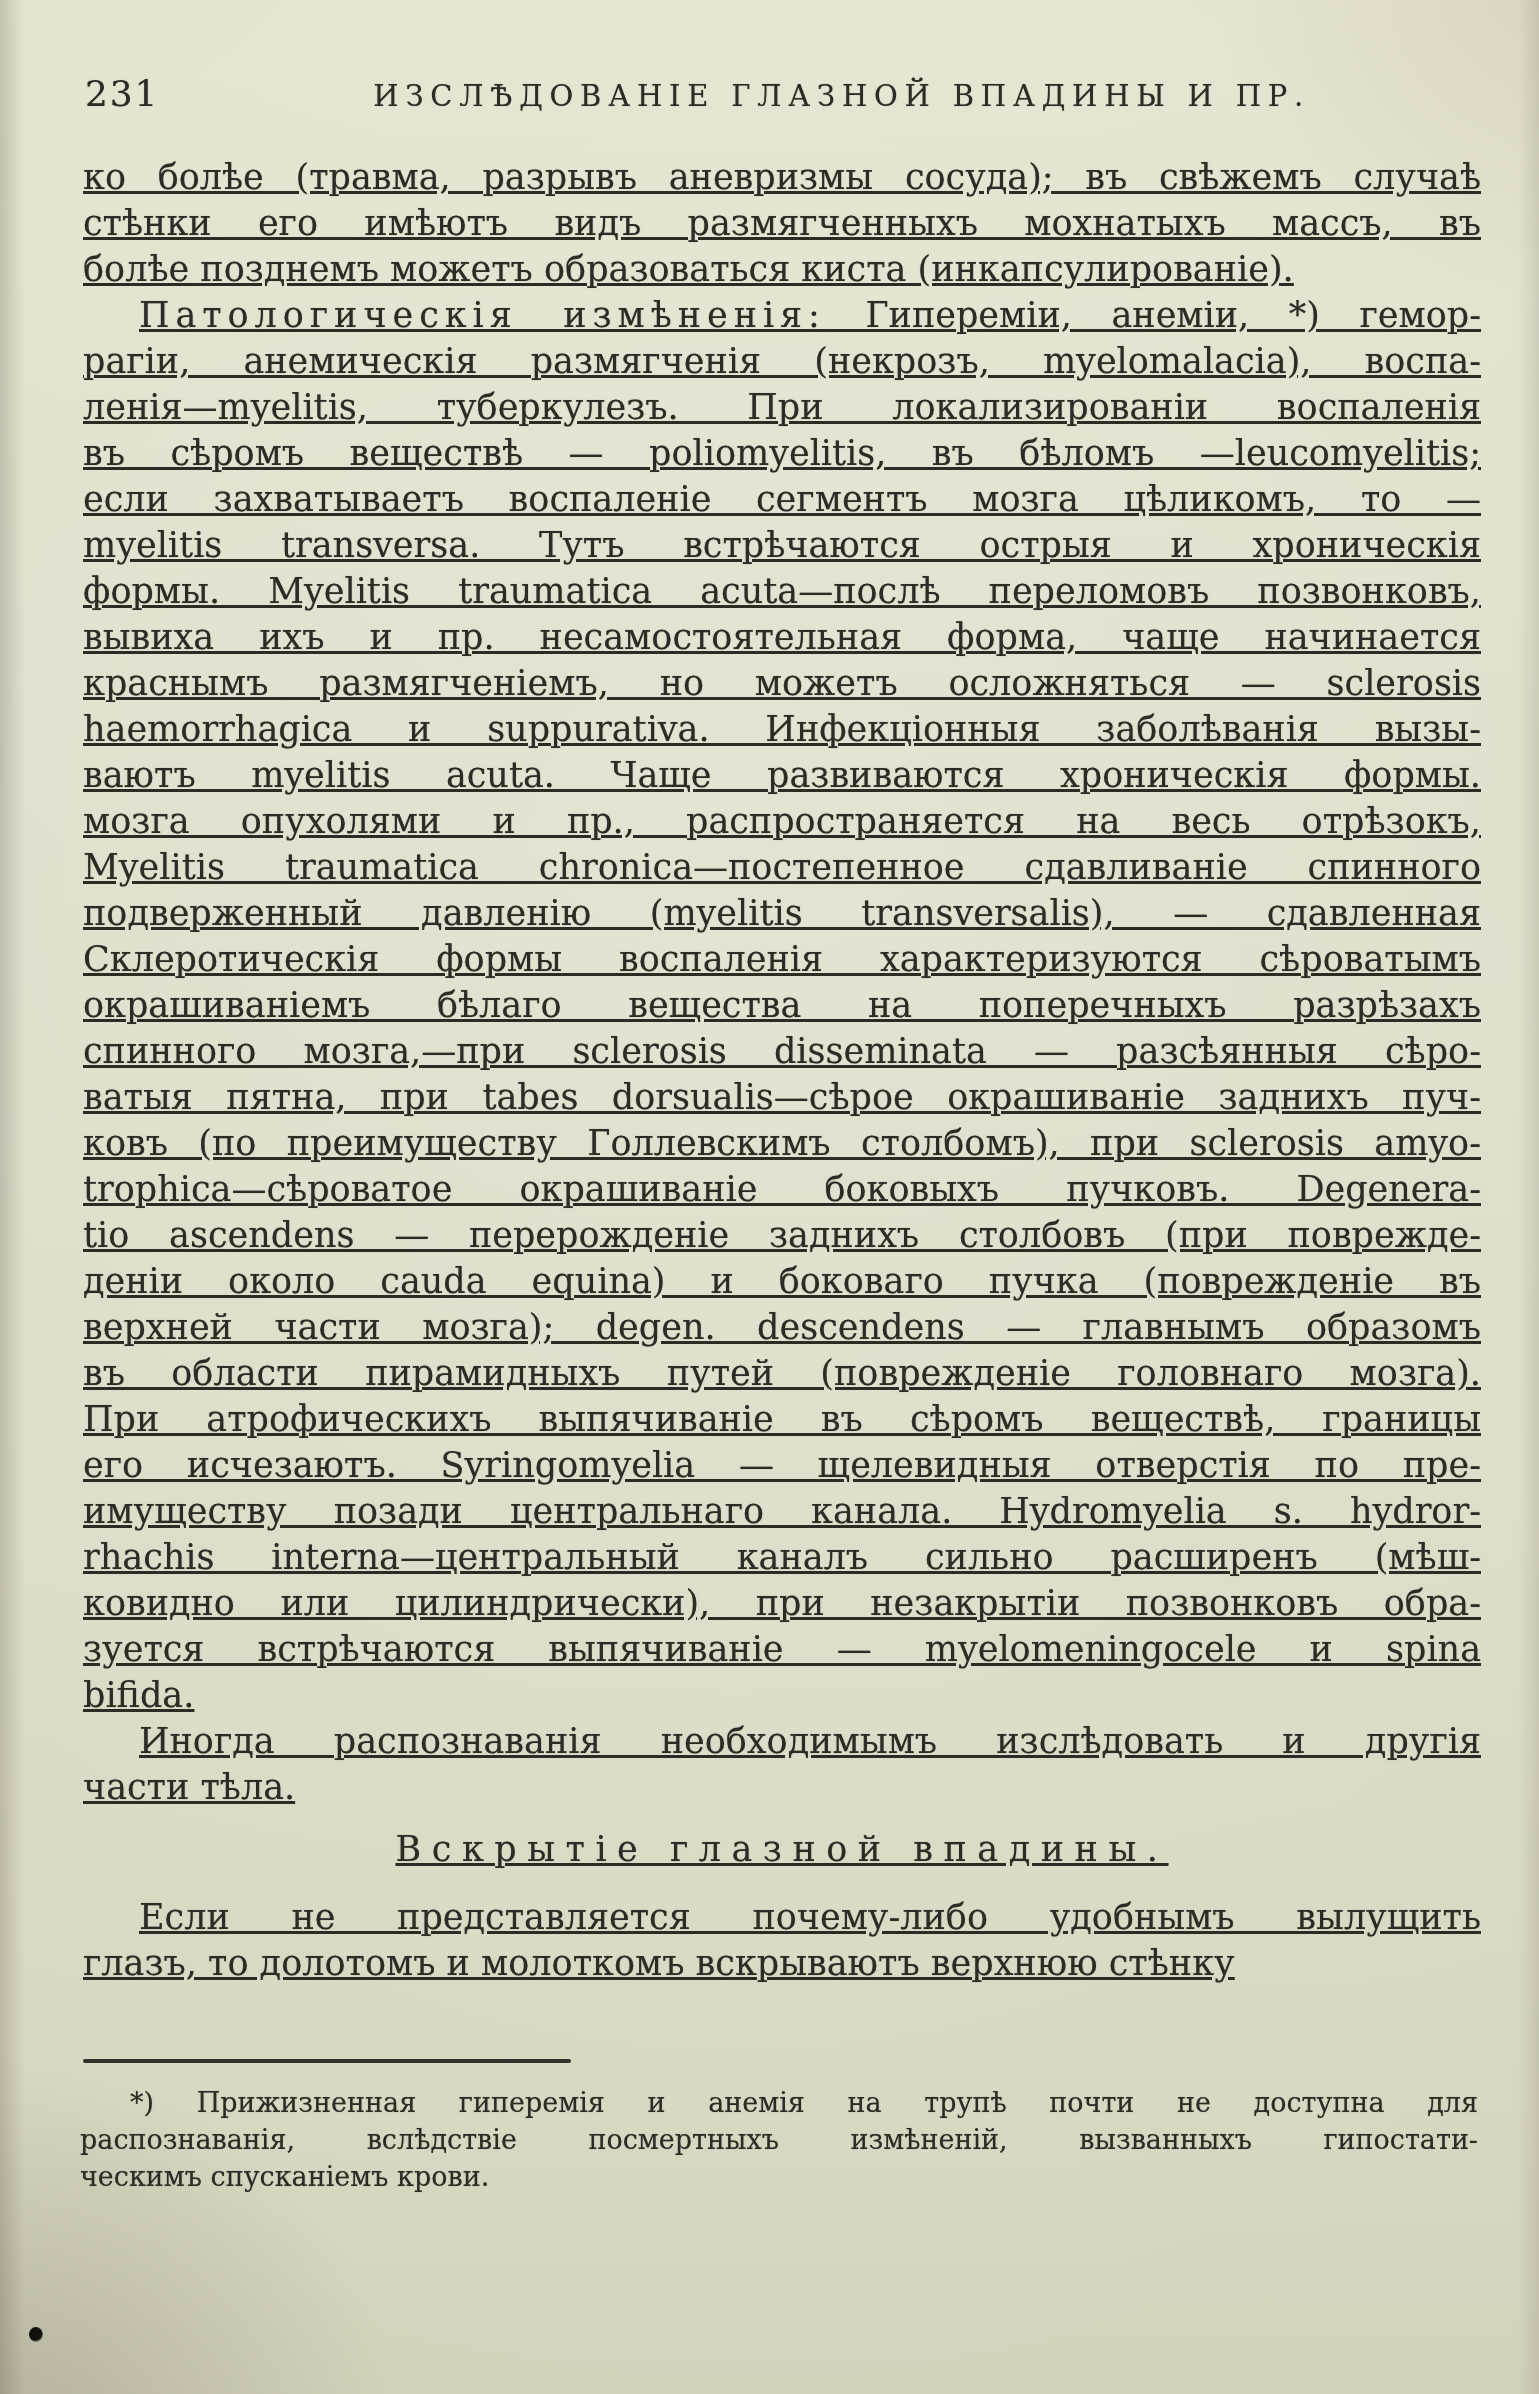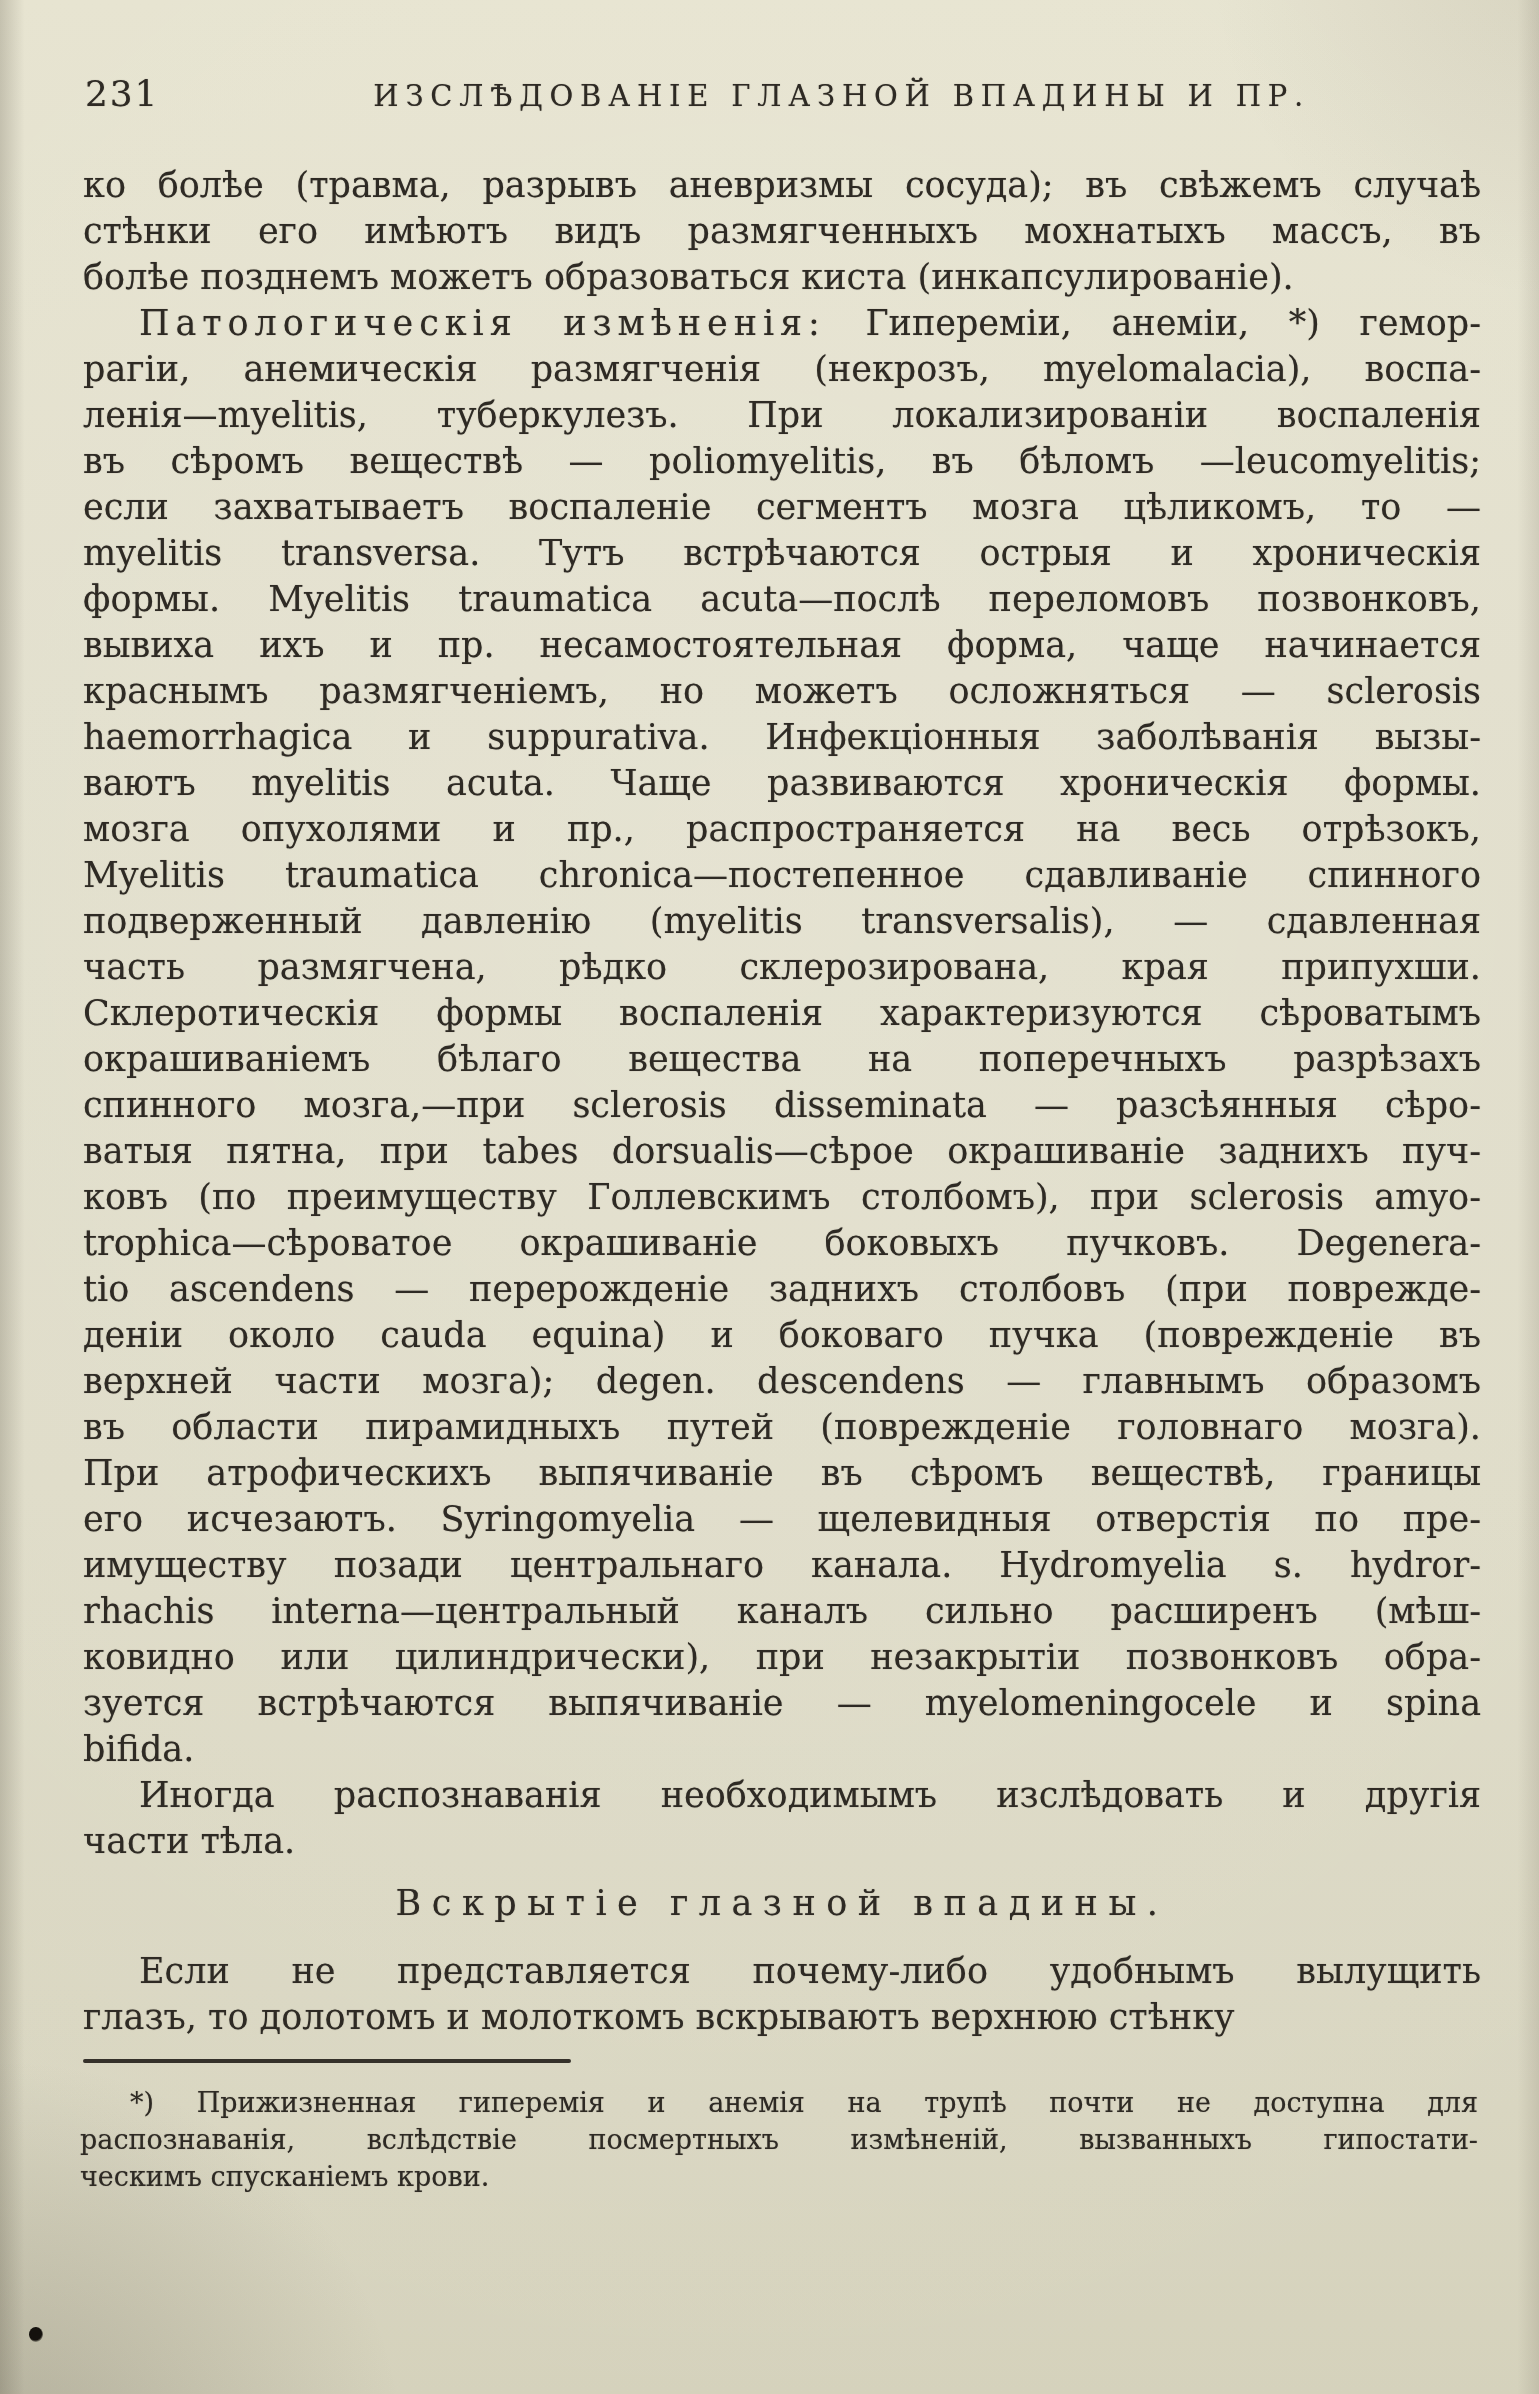--- a/index.html
+++ b/index.html
@@ -28,21 +28,21 @@
   .pagenum{ font-size:36px;letter-spacing:1.9px; }
   .running-title{
     flex:1;text-align:center;font-size:29px;letter-spacing:6.8px;
     padding-left:53px;white-space:nowrap;
   }
 
   .body-text{
     position:absolute;left:83px;width:1398px;
     font-size:35px;line-height:46px;
   }
-  #body-before-heading{ top:162px; }
+  #body-before-heading{ top:154px;text-decoration:underline; }
 
   .line{ text-align:justify; text-align-last:justify; }
   .line.para-end{ text-align-last:left; }
   .line.first-indent{ text-indent:56px; }
   .spaced{ letter-spacing:0.17em; }
 
   .section-heading{
     position:relative;
     margin:15.4px 0 21px 0;
     text-align:center;font-size:35px;line-height:48px;
@@ -89,21 +89,20 @@
       <div class="line">если захватываетъ воспаленіе сегментъ мозга цѣликомъ, то —</div>
       <div class="line">myelitis transversa. Тутъ встрѣчаются острыя и хроническія</div>
       <div class="line">формы. Myelitis traumatica acuta—послѣ переломовъ позвонковъ,</div>
       <div class="line">вывиха ихъ и пр. несамостоятельная форма, чаще начинается</div>
       <div class="line">краснымъ размягченіемъ, но можетъ осложняться — sclerosis</div>
       <div class="line">haemorrhagica и suppurativa. Инфекціонныя заболѣванія вызы-</div>
       <div class="line">ваютъ myelitis acuta. Чаще развиваются хроническія формы.</div>
       <div class="line">мозга опухолями и пр., распространяется на весь отрѣзокъ,</div>
       <div class="line">Myelitis traumatica chronica—постепенное сдавливаніе спинного</div>
       <div class="line">подверженный давленію (myelitis transversalis), — сдавленная</div>
-      <div class="line">часть размягчена, рѣдко склерозирована, края припухши.</div>
       <div class="line">Склеротическія формы воспаленія характеризуются сѣроватымъ</div>
       <div class="line">окрашиваніемъ бѣлаго вещества на поперечныхъ разрѣзахъ</div>
       <div class="line">спинного мозга,—при sclerosis disseminata — разсѣянныя сѣро-</div>
       <div class="line">ватыя пятна, при tabes dorsualis—сѣрое окрашиваніе заднихъ пуч-</div>
       <div class="line">ковъ (по преимуществу Голлевскимъ столбомъ), при sclerosis amyo-</div>
       <div class="line">trophica—сѣроватое окрашиваніе боковыхъ пучковъ. Degenera-</div>
       <div class="line">tio ascendens — перерожденіе заднихъ столбовъ (при поврежде-</div>
       <div class="line">деніи около cauda equina) и боковаго пучка (поврежденіе въ</div>
       <div class="line">верхней части мозга); degen. descendens — главнымъ образомъ</div>
       <div class="line">въ области пирамидныхъ путей (поврежденіе головнаго мозга).</div>

